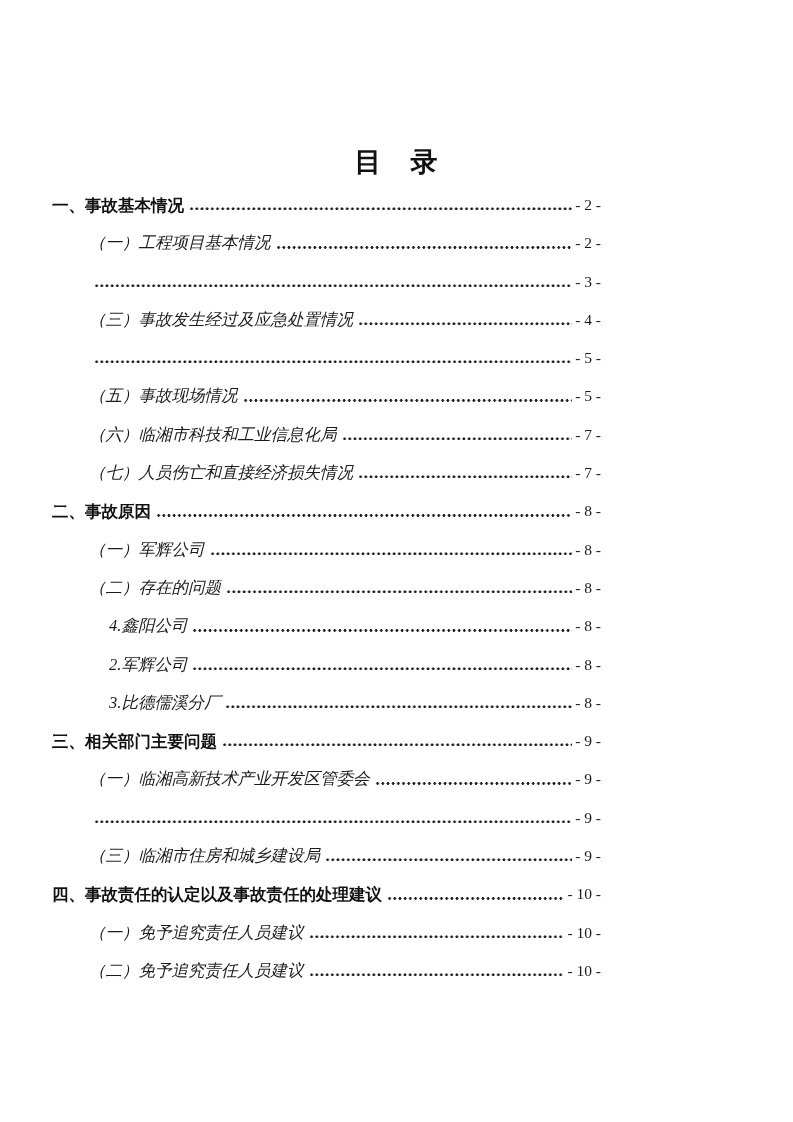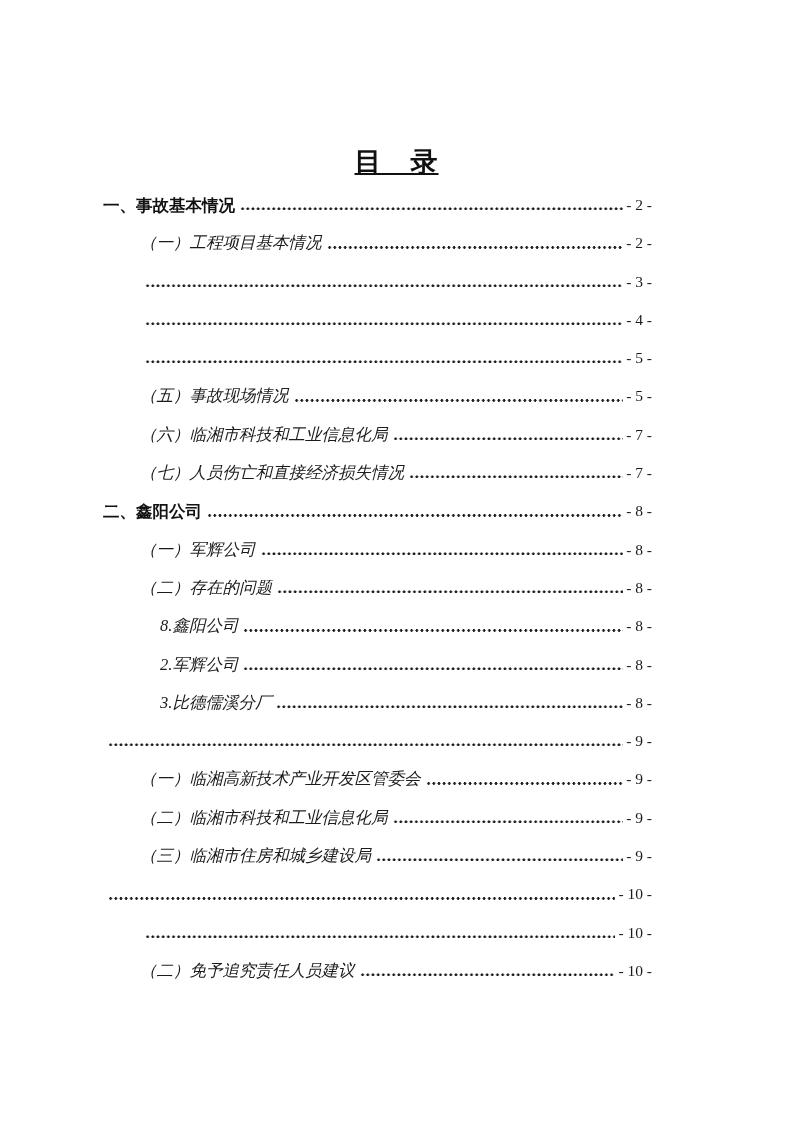--- a/index.html
+++ b/index.html
@@ -22,24 +22,23 @@
   }
   .doc-title {
     margin: 145px 0 7px 0;
     text-align: center;
     font-family: "Liberation Sans", "DejaVu Sans", sans-serif;
     font-weight: 700;
     font-size: 27px;
     line-height: 34px;
     color: #111111;
     letter-spacing: 1px;
-    text-decoration: underline;
   }
   .toc {
-    margin-left: 103px;
+    margin-left: 52px;
     width: 549px;
   }
   .toc-row {
     display: flex;
     height: 38.3px;
     line-height: 38.3px;
     white-space: nowrap;
   }
   .toc-row.level-2 { padding-left: 37px; }
   .toc-row.level-3 { padding-left: 57px; }
@@ -88,20 +87,21 @@
       <div class="toc-row level-2">
         <span class="toc-label">（一）工程项目基本情况</span>
         <span class="leader"></span>
         <span class="toc-page">- 2 -</span>
       </div>
       <div class="toc-row level-2">
         <span class="leader"></span>
         <span class="toc-page">- 3 -</span>
       </div>
       <div class="toc-row level-2">
+        <span class="toc-label">（三）事故发生经过及应急处置情况</span>
         <span class="leader"></span>
         <span class="toc-page">- 4 -</span>
       </div>
       <div class="toc-row level-2">
         <span class="leader"></span>
         <span class="toc-page">- 5 -</span>
       </div>
       <div class="toc-row level-2">
         <span class="toc-label">（五）事故现场情况</span>
         <span class="leader"></span>
@@ -111,73 +111,75 @@
         <span class="toc-label">（六）临湘市科技和工业信息化局</span>
         <span class="leader"></span>
         <span class="toc-page">- 7 -</span>
       </div>
       <div class="toc-row level-2">
         <span class="toc-label">（七）人员伤亡和直接经济损失情况</span>
         <span class="leader"></span>
         <span class="toc-page">- 7 -</span>
       </div>
       <div class="toc-row level-1">
-        <span class="toc-label">二、鑫阳公司</span>
+        <span class="toc-label">二、事故原因</span>
         <span class="leader"></span>
         <span class="toc-page">- 8 -</span>
       </div>
       <div class="toc-row level-2">
         <span class="toc-label">（一）军辉公司</span>
         <span class="leader"></span>
         <span class="toc-page">- 8 -</span>
       </div>
       <div class="toc-row level-2">
         <span class="toc-label">（二）存在的问题</span>
         <span class="leader"></span>
         <span class="toc-page">- 8 -</span>
       </div>
       <div class="toc-row level-3">
-        <span class="toc-label">8.鑫阳公司</span>
+        <span class="toc-label">4.鑫阳公司</span>
         <span class="leader"></span>
         <span class="toc-page">- 8 -</span>
       </div>
       <div class="toc-row level-3">
         <span class="toc-label">2.军辉公司</span>
         <span class="leader"></span>
         <span class="toc-page">- 8 -</span>
       </div>
       <div class="toc-row level-3">
         <span class="toc-label">3.比德儒溪分厂</span>
         <span class="leader"></span>
         <span class="toc-page">- 8 -</span>
       </div>
       <div class="toc-row level-1">
+        <span class="toc-label">三、相关部门主要问题</span>
         <span class="leader"></span>
         <span class="toc-page">- 9 -</span>
       </div>
       <div class="toc-row level-2">
         <span class="toc-label">（一）临湘高新技术产业开发区管委会</span>
         <span class="leader"></span>
         <span class="toc-page">- 9 -</span>
       </div>
       <div class="toc-row level-2">
-        <span class="toc-label">（二）临湘市科技和工业信息化局</span>
         <span class="leader"></span>
         <span class="toc-page">- 9 -</span>
       </div>
       <div class="toc-row level-2">
         <span class="toc-label">（三）临湘市住房和城乡建设局</span>
         <span class="leader"></span>
         <span class="toc-page">- 9 -</span>
       </div>
       <div class="toc-row level-1">
+        <span class="toc-label">四、事故责任的认定以及事故责任的处理建议</span>
         <span class="leader"></span>
         <span class="toc-page">- 10 -</span>
       </div>
       <div class="toc-row level-2">
+        <span class="toc-label">（一）免予追究责任人员建议</span>
         <span class="leader"></span>
         <span class="toc-page">- 10 -</span>
       </div>
       <div class="toc-row level-2">
         <span class="toc-label">（二）免予追究责任人员建议</span>
         <span class="leader"></span>
         <span class="toc-page">- 10 -</span>
       </div>
     </div>
 </div>

